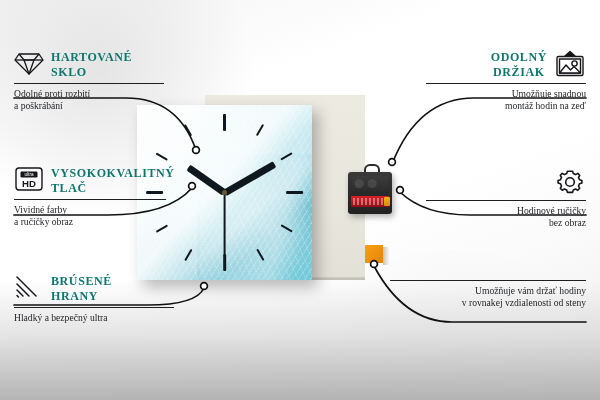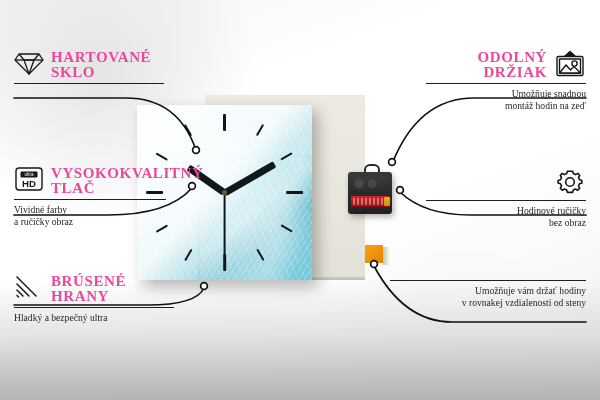--- a/index.html
+++ b/index.html
@@ -81,24 +81,24 @@
     background:linear-gradient(90deg,rgba(190,185,172,.85),rgba(220,216,205,.2));}
 
   
   .lines{position:absolute;inset:0;pointer-events:none;}
   .feature{position:absolute;}
   .feat-head{display:flex;align-items:flex-start;gap:7px;}
   .feat-left .feat-head{justify-content:flex-start;}
   .feat-right .feat-head{justify-content:flex-end;flex-direction:row;}
   .feat-title{
     font-family:"Liberation Serif", serif;
-    font-weight:bold;font-size:15px;line-height:14.5px;
-    letter-spacing:.6px;color:#ec4899;text-transform:uppercase;
+    font-weight:bold;font-size:12px;line-height:14.5px;
+    letter-spacing:.6px;color:#0f766e;text-transform:uppercase;
     white-space:pre-line;}
-  .feat-right .feat-title{text-align:right;}
+  .feat-right .feat-title{text-align:center;}
   .rule{height:1px;background:#1d1f22;margin:4px 0 4px 0;}
   .feat-desc{
     font-family:"Liberation Serif", serif;
     font-size:9.6px;line-height:12px;color:#23262a;white-space:pre-line;}
   .feat-right .feat-desc{text-align:right;}
   .icon{flex:0 0 auto;display:block;}
   .feat-right .icon{order:2;}
 </style>
 </head>
 <body>
@@ -172,20 +172,22 @@
           <path d="M5,4 L25,4 L29,10 L15,24 L1,10 Z"></path>
           <path d="M1,10 L29,10"></path>
           <path d="M5,4 L10,10 L15,24 L20,10 L25,4"></path>
           <path d="M10,10 L20,10"></path>
         </g>
       </svg>
       <div class="feat-title">HARTOVANÉ
 SKLO</div>
     </div>
     <div class="rule"></div>
+    <div class="feat-desc">Odolné proti rozbití
+a poškrábání</div>
   </div>
 
   <div class="feature feat-left" style="left:14px;top:166px;width:152px;">
     <div class="feat-head">
       <svg class="icon" width="30" height="26" viewBox="0 0 30 26">
         <rect x="2" y="2" width="26" height="22" rx="3" ry="3" fill="none" stroke="#14161a" stroke-width="1.4"></rect>
         <rect x="6.5" y="5.5" width="17" height="6" rx="1.2" fill="#14161a"></rect>
         <text x="15" y="10.3" font-family="Liberation Sans, sans-serif" font-size="4.6" fill="#ffffff" text-anchor="middle">ultra</text>
         <text x="15" y="21.2" font-family="Liberation Sans, sans-serif" font-size="9.6" font-weight="bold" fill="#14161a" text-anchor="middle">HD</text>
       </svg>

